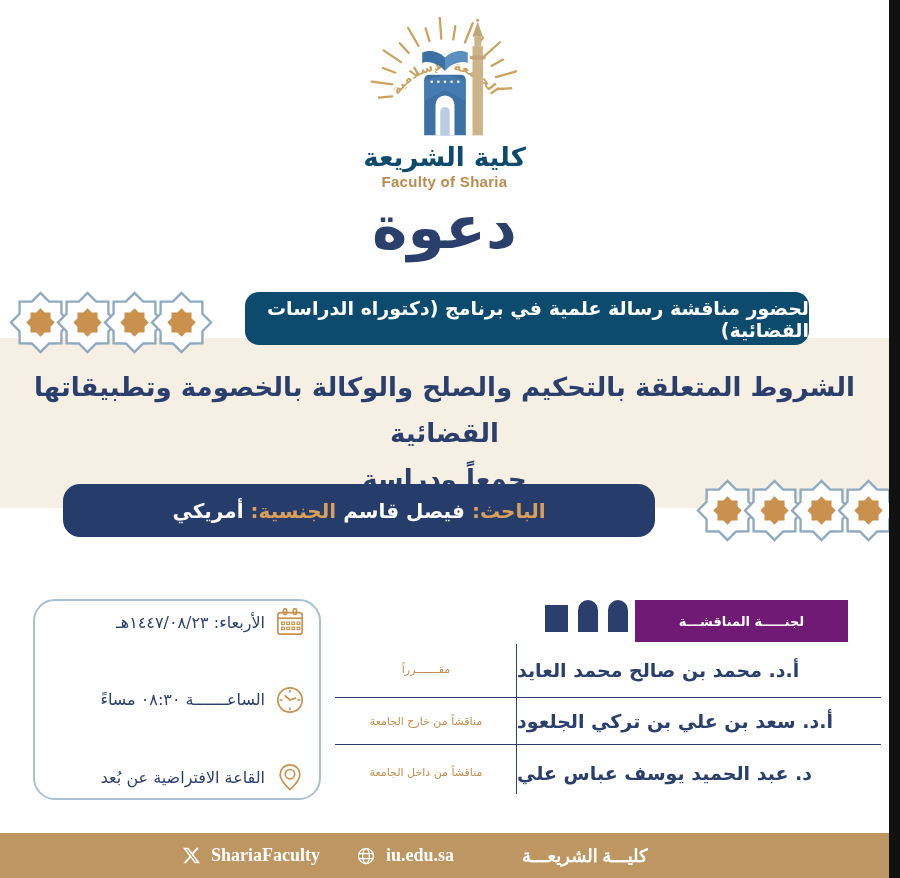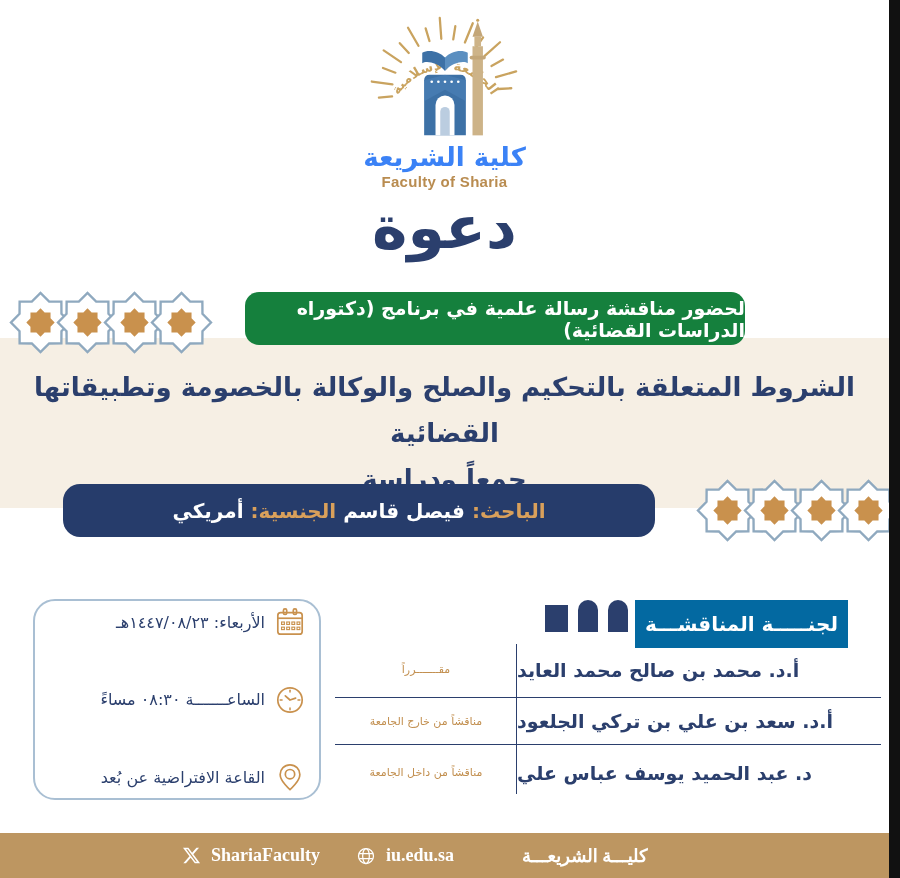--- a/index.html
+++ b/index.html
@@ -5,35 +5,35 @@
   html,body { margin:0; padding:0; background:#e8e8e8; }
   .poster {
     position:relative; width:900px; height:878px; background:#ffffff;
     overflow:hidden; font-family:"DejaVu Sans", sans-serif;
   }
   .photo-edge { position:absolute; top:0; right:0; width:11px; height:878px; background:#111111; z-index:50; }
 
   
   .header { position:absolute; top:14px; left:0; width:889px; display:flex; flex-direction:column; align-items:center; }
   .logo-svg { display:block; }
-  .fac-ar { color:#3b82f6; font-size:26px; font-weight:bold; line-height:30px; margin-top:0px; }
+  .fac-ar { color:#0c4a6e; font-size:26px; font-weight:bold; line-height:30px; margin-top:0px; }
   .fac-en { color:#b98c50; font-size:15px; font-weight:bold; line-height:19px; letter-spacing:0.3px; font-family:"Liberation Sans","DejaVu Sans",sans-serif; }
   .daawa { color:#2b3f6d; font-size:60px; font-weight:bold; line-height:72px; margin-top:0px; }
 
   
   .stars { position:absolute; display:flex; z-index:6; }
   .stars-left { top:291px; left:9px; }
   .stars-right { top:479px; left:696px; }
   .star { width:63px; height:63px; }
   .star + .star { margin-left:-16px; }
 
   
   .event-banner {
-    position:absolute; top:292px; left:245px; width:500px; height:53px;
-    background:#15803d; border-radius:14px; display:flex; align-items:center; justify-content:center; z-index:4;
+    position:absolute; top:292px; left:245px; width:564px; height:53px;
+    background:#0c4a6e; border-radius:14px; display:flex; align-items:center; justify-content:center; z-index:4;
   }
   .event-banner span { color:#ffffff; font-size:19px; font-weight:bold; direction:rtl; }
 
   
   .beige-band { position:absolute; top:338px; left:0; width:889px; height:170px; background:#f6efe4; z-index:1; }
   .thesis-title { position:absolute; top:364px; left:30px; width:829px; text-align:center; color:#2b3f6d; font-weight:bold; font-size:26px; line-height:46px; direction:rtl; z-index:2; }
   .thesis-title span { display:block; }
 
   
   .researcher-pill {
@@ -41,22 +41,22 @@
     border-radius:17px; display:flex; direction:rtl; align-items:center; justify-content:center; gap:7px; z-index:5;
   }
   .researcher-pill .lbl { color:#d9a05b; font-size:20px; font-weight:bold; }
   .researcher-pill .val { color:#ffffff; font-size:20px; font-weight:bold; }
 
   
   .committee-blocks { position:absolute; top:600px; left:545px; display:flex; align-items:flex-end; gap:10px; z-index:3; }
   .blk-square { width:23px; height:27px; background:#2b3f6d; }
   .blk-arch { width:20px; height:32px; background:#2b3f6d; border-radius:10px 10px 0 0; }
   .committee-header {
-    position:absolute; top:600px; left:635px; width:213px; height:48px; background:#0369a1;
-    color:#ffffff; font-size:20px; font-weight:bold; display:flex; align-items:center; justify-content:center; direction:rtl; z-index:3;
+    position:absolute; top:600px; left:635px; width:213px; height:42px; background:#701a75;
+    color:#ffffff; font-size:13px; font-weight:bold; display:flex; align-items:center; justify-content:center; direction:rtl; z-index:3;
   }
   .committee-table { position:absolute; top:642px; left:335px; width:546px; direction:rtl; z-index:3; }
   .committee-row { display:flex; align-items:center; }
   .committee-row.r1 { height:55px; border-bottom:1.5px solid #2b3f6d; }
   .committee-row.r2 { height:46px; border-bottom:1.5px solid #2b3f6d; }
   .committee-row.r3 { height:55px; }
   .member-name { width:358px; padding-right:6px; color:#2b3f6d; font-size:19px; font-weight:bold; text-align:left; }
   .member-role { width:182px; text-align:center; color:#c28f4f; font-size:11px; }
   .col-divider { position:absolute; top:2px; right:364px; width:1.5px; height:150px; background:#2b3f6d; }
 

